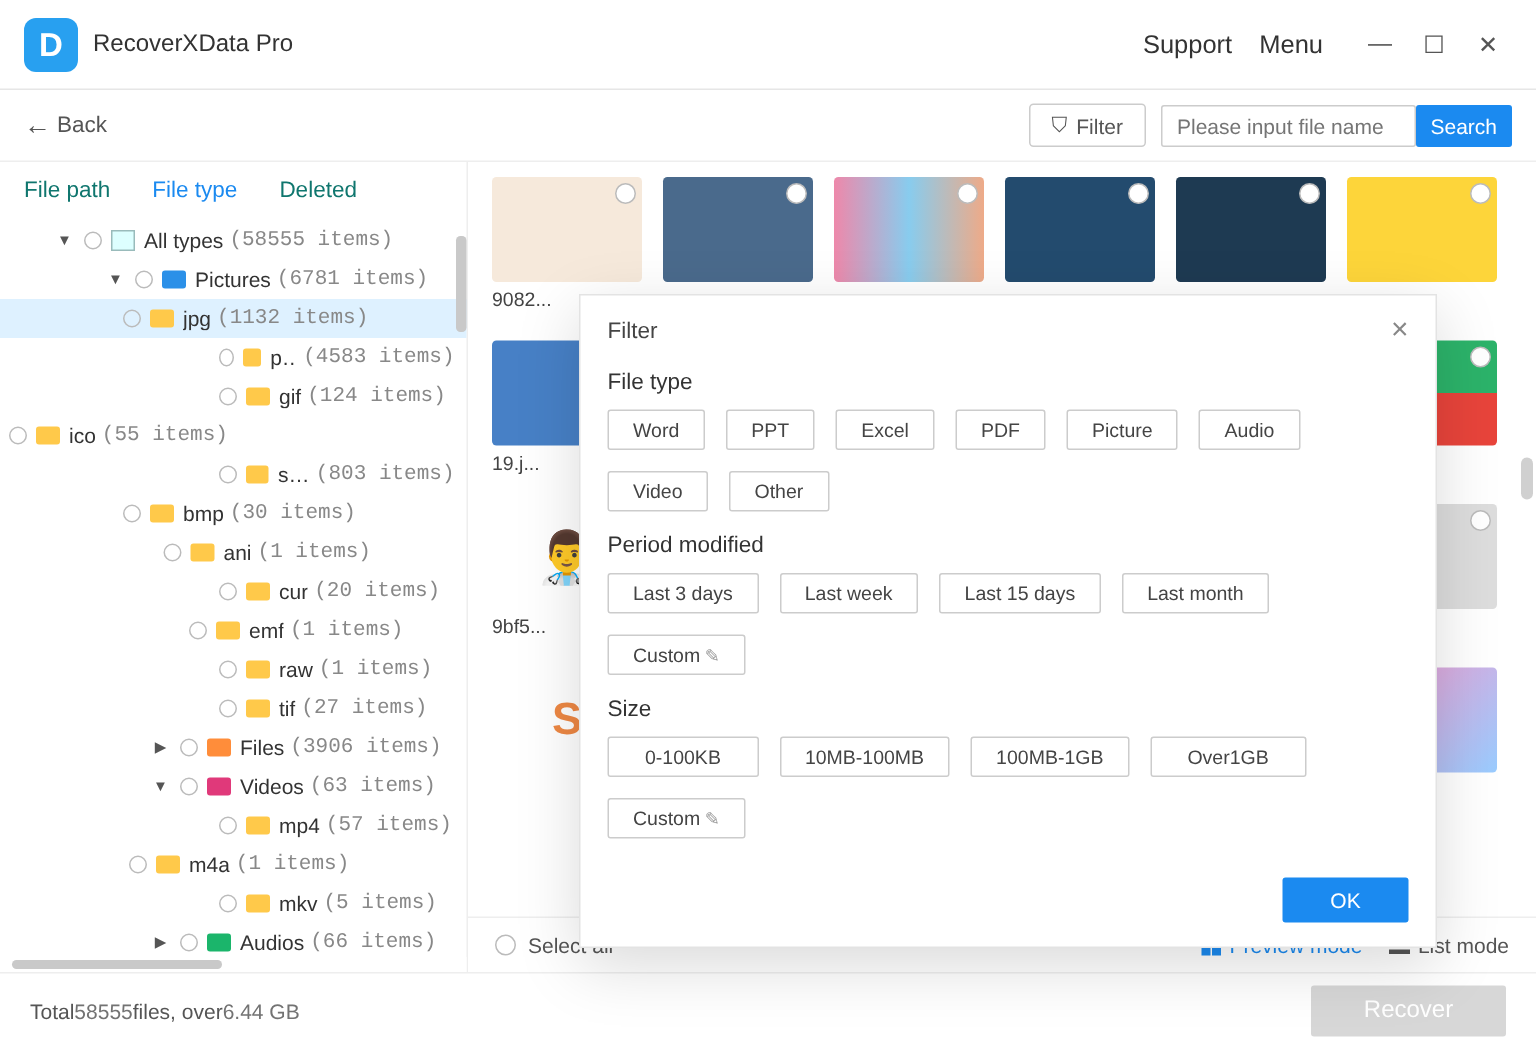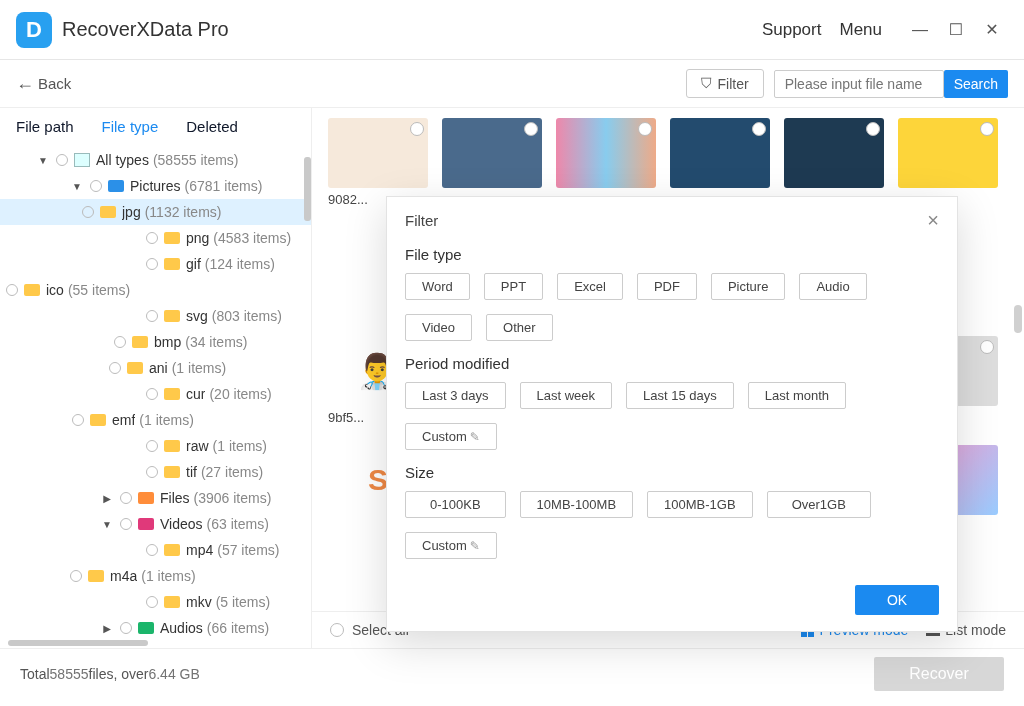--- a/index.html
+++ b/index.html
@@ -1,52 +1,52 @@
 <!DOCTYPE html>
 <html><head>
 <meta charset="utf-8">
 <style>
 * { box-sizing: border-box; margin: 0; padding: 0; font-family: "Segoe UI", Arial, sans-serif; }
 body { background: #fff; width: 1024px; height: 706px; overflow: hidden; position: relative; }
 
 
 .titlebar { height: 60px; display: flex; align-items: center; padding: 0 16px; border-bottom: 1px solid #e6e6e6; }
 .logo { width: 36px; height: 36px; background: #28a0f0; border-radius: 8px; display: flex; align-items: center; justify-content: center; color: #fff; font-size: 22px; font-weight: bold; margin-right: 10px; }
-.app-title { font-size: 20px; color: #333; }
+.app-title { font-size: 16px; color: #333; }
 .titlebar-spacer { flex: 1; }
 .titlebar-link { font-size: 17px; color: #333; margin-right: 18px; cursor: pointer; }
 .win-ctrl { width: 32px; height: 32px; display: flex; align-items: center; justify-content: center; color: #555; font-size: 16px; cursor: pointer; margin-left: 4px; }
 
 
 .toolbar { height: 48px; display: flex; align-items: center; padding: 0 16px; border-bottom: 1px solid #eee; }
 .back-btn { display: flex; align-items: center; color: #555; cursor: pointer; font-size: 15px; }
 .back-btn .arrow { font-size: 18px; margin-right: 4px; }
 .toolbar-spacer { flex: 1; }
 .filter-btn { border: 1px solid #ccc; padding: 5px 14px; border-radius: 3px; color: #555; font-size: 14px; cursor: pointer; display: flex; align-items: center; gap: 6px; }
 .search-input { border: 1px solid #ccc; padding: 5px 10px; font-size: 14px; width: 170px; margin-left: 10px; color: #999; border-radius: 2px; }
 .search-btn { background: #1b8af0; color: #fff; border: none; padding: 6px 10px; font-size: 14px; cursor: pointer; border-radius: 2px; }
 
 
 .content { display: flex; height: 540px; }
 .sidebar { width: 312px; border-right: 1px solid #eee; display: flex; flex-direction: column; }
 .sidebar-tabs { display: flex; padding: 10px 16px 8px; gap: 28px; font-size: 15px; }
-.sidebar-tab { color: #0f172a; cursor: pointer; }
+.sidebar-tab { color: #0f766e; cursor: pointer; }
 .sidebar-tab.active { color: #1b8af0; font-weight: 500; }
 .tree { flex: 1; overflow-y: auto; padding: 4px 0; position: relative; }
 .tree-row { display: flex; align-items: center; height: 26px; font-size: 14px; color: #333; white-space: nowrap; cursor: pointer; padding-right: 8px; }
 .tree-row .toggle { width: 14px; text-align: center; color: #555; font-size: 10px; }
 .tree-row .radio { width: 12px; height: 12px; border: 1px solid #bbb; border-radius: 50%; margin: 0 6px; }
 .tree-row .fld { width: 16px; height: 12px; background: #ffc94a; border-radius: 2px; margin-right: 6px; display: inline-block; }
 .tree-row .fld.blue { background: #2b90e8; }
 .tree-row .fld.orange { background: #ff8d3a; }
 .tree-row .fld.magenta { background: #e0397a; }
 .tree-row .fld.green { background: #1bb56b; }
 .tree-row.sel { background: #def1ff; }
 .tree-row .label { overflow: hidden; text-overflow: ellipsis; }
-.tree-row .meta { color: #888; margin-left: 4px; }
+.tree-row .meta { color: #888; margin-left: 4px; font-family: Liberation Mono, monospace; }
 .tree-scroll-thumb { position: absolute; right: 0; top: 14px; width: 7px; height: 64px; background: #c9c9c9; border-radius: 3px; }
 .sidebar-hscroll { height: 10px; background: #fff; position: relative; margin-top: auto; }
 .sidebar-hscroll .bar { position: absolute; left: 8px; bottom: 2px; width: 140px; height: 6px; background: #c9c9c9; border-radius: 3px; }
 
 
 .main { flex: 1; display: flex; flex-direction: column; }
 .grid { flex: 1; padding: 10px 16px; overflow: hidden; position: relative; }
 .grid-row { display: flex; gap: 14px; margin-bottom: 6px; }
 .cell { width: 100px; }
 .thumb { width: 100px; height: 70px; border-radius: 3px; position: relative; background: #e8e8e8; display: flex; align-items: center; justify-content: center; overflow: hidden; }
@@ -164,39 +164,39 @@
           <span class="fld"></span>
           <span class="label">ico</span>
           <span class="meta">(55 items)</span>
         </div>
       <div class="tree-row" style="padding-left:140px">
           <span class="radio"></span>
           <span class="fld"></span>
           <span class="label">svg</span>
           <span class="meta">(803 items)</span>
         </div>
-      <div class="tree-row" style="padding-left:108px">
+      <div class="tree-row" style="padding-left:76px">
           <span class="radio"></span>
           <span class="fld"></span>
           <span class="label">bmp</span>
-          <span class="meta">(34 items)</span>
+          <span class="meta">(30 items)</span>
         </div>
       <div class="tree-row" style="padding-left:103px">
           <span class="radio"></span>
           <span class="fld"></span>
           <span class="label">ani</span>
           <span class="meta">(1 items)</span>
         </div>
       <div class="tree-row" style="padding-left:140px">
           <span class="radio"></span>
           <span class="fld"></span>
           <span class="label">cur</span>
           <span class="meta">(20 items)</span>
         </div>
-      <div class="tree-row" style="padding-left:66px">
+      <div class="tree-row" style="padding-left:120px">
           <span class="radio"></span>
           <span class="fld"></span>
           <span class="label">emf</span>
           <span class="meta">(1 items)</span>
         </div>
       <div class="tree-row" style="padding-left:140px">
           <span class="radio"></span>
           <span class="fld"></span>
           <span class="label">raw</span>
           <span class="meta">(1 items)</span>
@@ -222,21 +222,21 @@
           <span class="fld magenta"></span>
           <span class="label">Videos</span>
           <span class="meta">(63 items)</span>
         </div>
       <div class="tree-row" style="padding-left:140px">
           <span class="radio"></span>
           <span class="fld"></span>
           <span class="label">mp4</span>
           <span class="meta">(57 items)</span>
         </div>
-      <div class="tree-row" style="padding-left:64px">
+      <div class="tree-row" style="padding-left:80px">
           <span class="radio"></span>
           <span class="fld"></span>
           <span class="label">m4a</span>
           <span class="meta">(1 items)</span>
         </div>
       <div class="tree-row" style="padding-left:140px">
           <span class="radio"></span>
           <span class="fld"></span>
           <span class="label">mkv</span>
           <span class="meta">(5 items)</span>
@@ -289,20 +289,26 @@
             <div class="cap"></div>
           </div>
         <div class="cell">
             <div class="thumb" style="background:#fdd53a">
               <span class="sel-circ"></span>
             </div>
             <div class="cap">g</div>
           </div>
       </div>
       <div class="grid-row" style="margin-top:20px">
+        <div class="cell">
+            <div class="thumb" style="background:#4780c6">
+              <span class="sel-circ"></span>
+            </div>
+            <div class="cap">19.j...</div>
+          </div>
         <div class="cell"></div>
           <div class="cell"></div>
           <div class="cell"></div>
           <div class="cell"></div>
         <div class="cell">
             <div class="thumb" style="background:linear-gradient(#2cb36a 50%,#e8443b 50%)">
               <span class="sel-circ"></span>
             </div>
             <div class="cap">g</div>
           </div>

